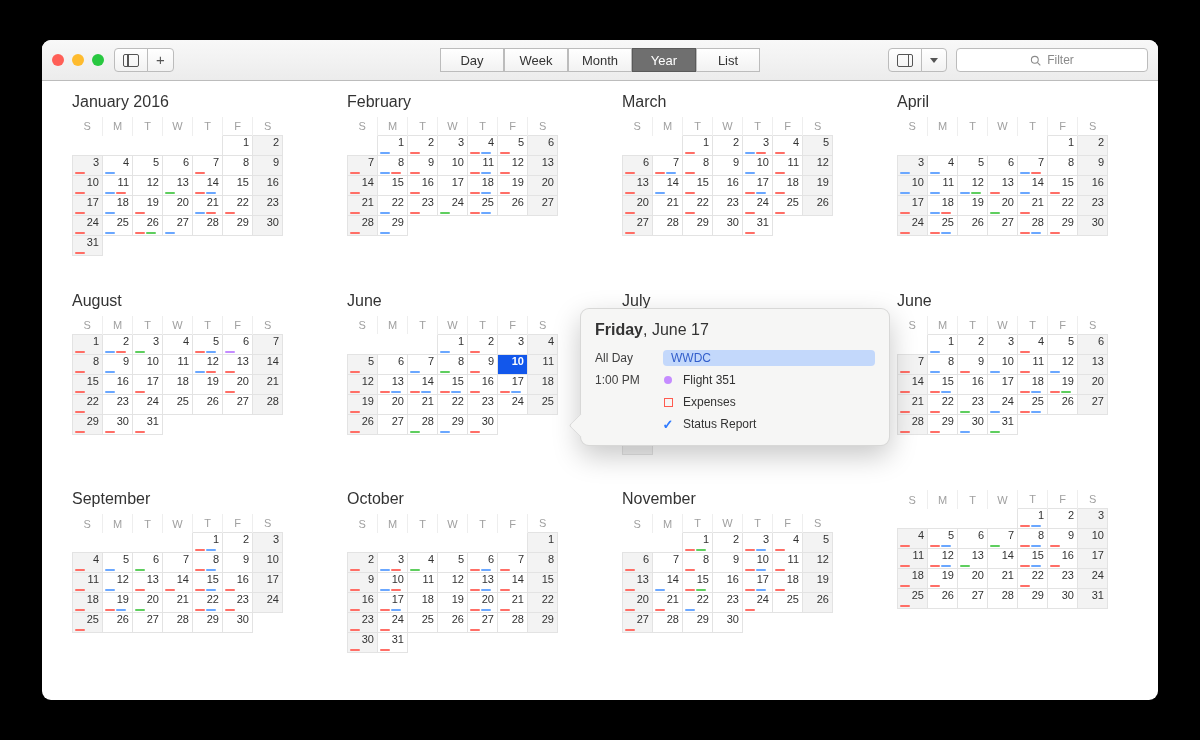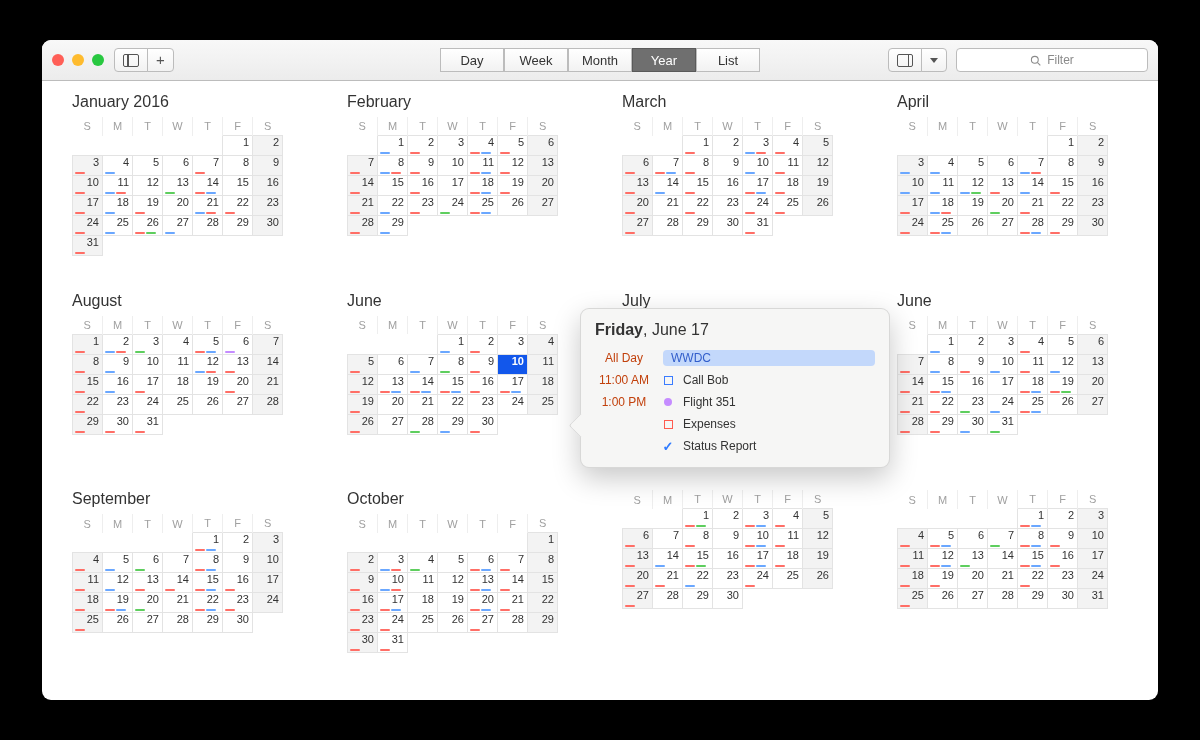--- a/index.html
+++ b/index.html
@@ -125,21 +125,21 @@
     width:16px;height:16px;
     background:#f6f6f5;
     transform:rotate(45deg);
     border-left:1px solid rgba(0,0,0,.12);
     border-bottom:1px solid rgba(0,0,0,.12);
     border-bottom-left-radius:3px;
   }
   .pop-title{font-size:16px;margin-bottom:8px}
   .pop-title b{font-weight:600}
   .pop-row{display:flex;align-items:center;gap:10px;height:22px;font-size:12px}
-  .pop-time{width:58px;text-align:center;color:#c2410c}
+  .pop-time{width:58px;text-align:left;color:#404040}
   .pill{flex:1;background:#c3d8fb;color:#325ecb;border-radius:4px;padding:1px 8px;font-size:12px}
   .glyph{width:10px;height:10px;display:inline-flex;align-items:center;justify-content:center}
   .dot{width:8px;height:8px;border-radius:50%}
   .sq{width:7px;height:7px;border:1.5px solid}
   .chk{color:#2f7bff;font-size:13px;font-weight:700}
 </style>
 </head>
 <body>
 
 <div class="window">
@@ -839,20 +839,21 @@
               <td class="empty"></td>
               <td class="empty"></td>
               <td class="empty"></td>
               <td class="empty"></td>
               <td class="empty"></td>
             </tr>
           </tbody>
         </table>
       </div>
       <div class="month">
+        <div class="month-name">November</div>
         <table class="mcal">
           <thead>
             <tr>
               <th>S</th>
               <th>M</th>
               <th>T</th>
               <th>W</th>
               <th>T</th>
               <th>F</th>
               <th>S</th>
@@ -972,27 +973,20 @@
     </div>
 
   <div class="popover">
     <div class="pop-title">
       <b>Friday</b><span>, June 17</span>
     </div>
     <div id="pop-rows">
         <div class="pop-row">
           <div class="pop-time">All Day</div>
           <div class="pill">WWDC</div>
-        </div>
-        <div class="pop-row">
-          <div class="pop-time">11:00 AM</div>
-          <span class="glyph">
-            <span class="sq" style="border-color: rgb(58, 124, 255);"></span>
-          </span>
-          <span>Call Bob</span>
         </div>
         <div class="pop-row">
           <div class="pop-time">1:00 PM</div>
           <span class="glyph">
             <span class="dot" style="background: rgb(197, 140, 255);"></span>
           </span>
           <span>Flight 351</span>
         </div>
         <div class="pop-row">
           <div class="pop-time"></div>

